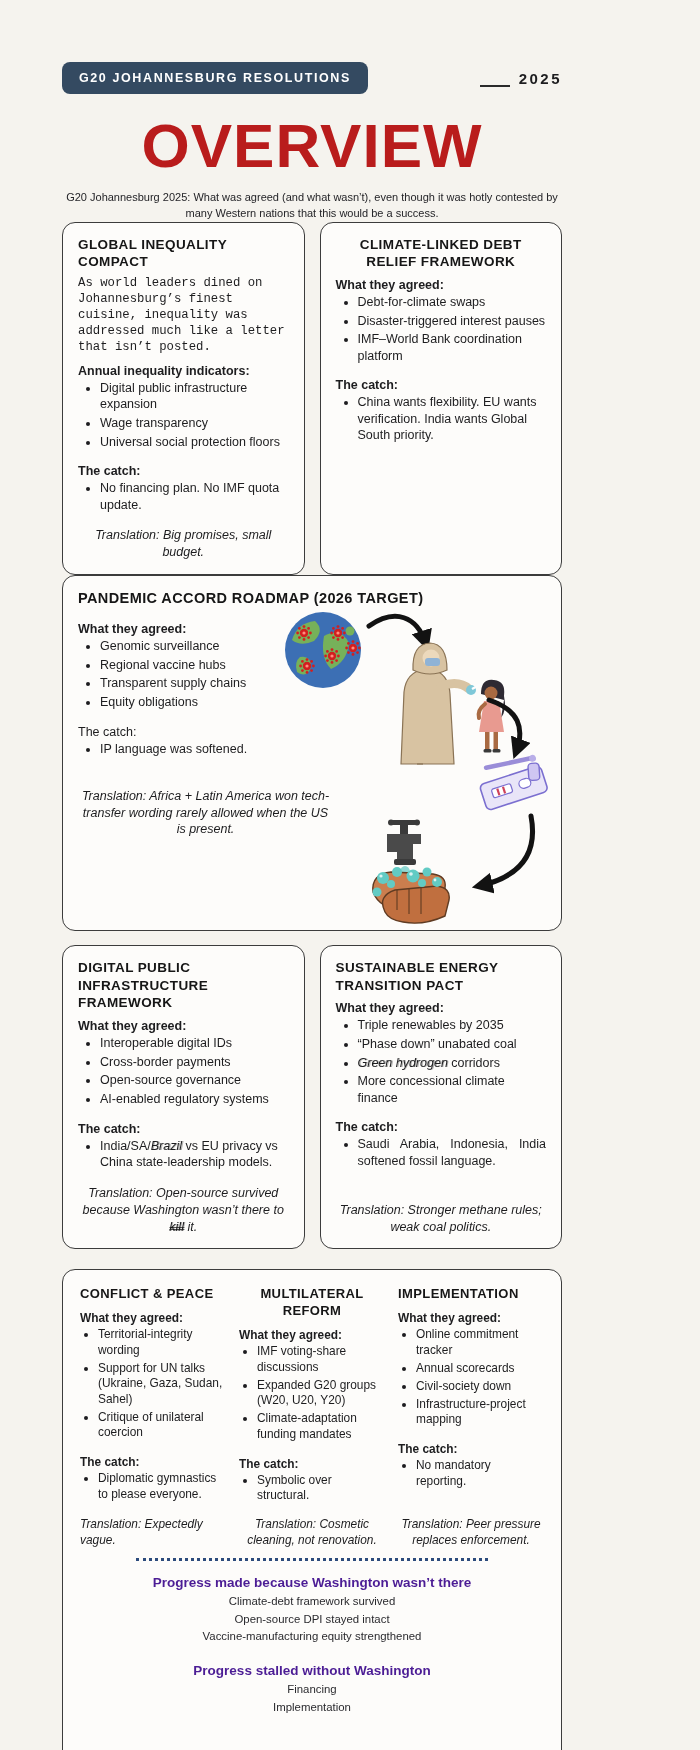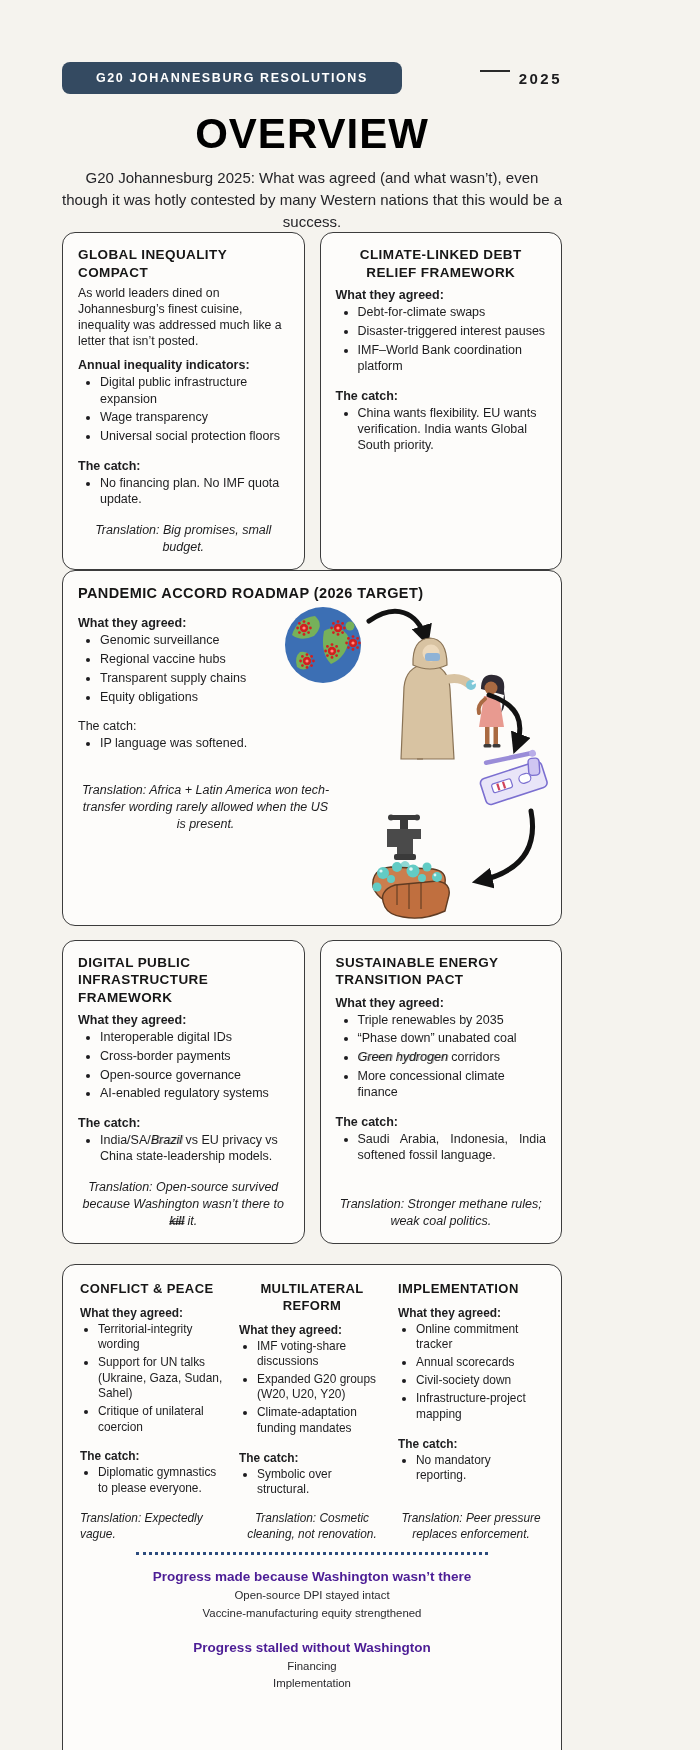--- a/index.html
+++ b/index.html
@@ -8,42 +8,42 @@
     position:relative; width:700px; height:1750px; margin:0 auto;
     background:#f5f3ee; color:#1d1d1f;
     font-family:"Liberation Sans", sans-serif; overflow:hidden;
   }
   .content { position:absolute; left:62px; top:0; width:500px; }
 
   
   .header-row { display:flex; justify-content:space-between; align-items:center; margin-top:62px; }
   .badge {
     background:#344a61; color:#fff; font-weight:bold; font-size:12.5px;
-    letter-spacing:1.6px; padding:9px 34px; border-radius:8px;
+    letter-spacing:1.6px; padding:9px 17px; border-radius:8px;
   }
-  .year-wrap { display:flex; align-items:flex-start; gap:9px; }
+  .year-wrap { display:flex; align-items:flex-end; gap:9px; }
   .dash { display:inline-block; width:30px; height:2px; background:#2a2a2a; }
   .year { font-weight:bold; font-size:15px; letter-spacing:2.5px; }
 
-  .title { text-align:center; font-size:42px; font-weight:800; letter-spacing:1px; margin-top:16px; color:#000000; }
-  .subtitle { text-align:center; font-size:15px; line-height:1.45; margin-top:9px; color:#242428; }
+  .title { text-align:center; font-size:62px; font-weight:800; letter-spacing:1px; margin-top:16px; color:#b91c1c; }
+  .subtitle { text-align:center; font-size:11px; line-height:1.45; margin-top:9px; color:#242428; }
 
   
   .two-col { display:flex; gap:15px; align-items:stretch; }
   .row1 { }
   .row2 { margin-top:14px; }
   .card {
     background:#fdfcfa; border:1.3px solid #3c3c3c; border-radius:13px;
     padding:13px 15px; flex:1; display:flex; flex-direction:column;
   }
   .row1 .card { min-height:266px; }
   .row2 .card { min-height:258px; }
   .card-title { font-size:13.5px; font-weight:bold; letter-spacing:.4px; line-height:1.3; margin-bottom:5px; color:#161616; }
   .center { text-align:center; }
-  .intro { font-size:12.3px; line-height:1.3; margin-bottom:6px; }
+  .intro { font-size:12.3px; line-height:1.3; margin-bottom:6px;font-family:Liberation Mono, monospace; }
   .label { font-size:12.5px; font-weight:bold; margin-top:2px; }
   .label.plain { font-weight:normal; }
   .mt { margin-top:10px; }
   ul { list-style:disc; padding-left:22px; margin:2px 0 2px 0; }
   li { font-size:12.5px; line-height:1.3; margin-bottom:2.5px; }
   .translation { font-style:italic; font-size:12.5px; line-height:1.35; text-align:center; margin-top:auto; padding-top:10px; }
   .translation.left { text-align:left; }
   .justify { text-align:justify; }
   .smudge {
     text-decoration:line-through; text-decoration-style:double;
@@ -329,20 +329,21 @@
             <li>No mandatory reporting.</li>
           </ul>
           <p class="translation">Translation: Peer pressure replaces enforcement.</p>
         </div>
       </div>
 
       <hr class="divider">
 
       <div class="summary">
         <h3>Progress made because Washington wasn’t there</h3>
+        <p>Climate-debt framework survived</p>
         <p>Open-source DPI stayed intact</p>
         <p>Vaccine-manufacturing equity strengthened</p>
       </div>
 
       <div class="summary">
         <h3>Progress stalled without Washington</h3>
         <p>Financing</p>
         <p>Implementation</p>
 
       </div>

